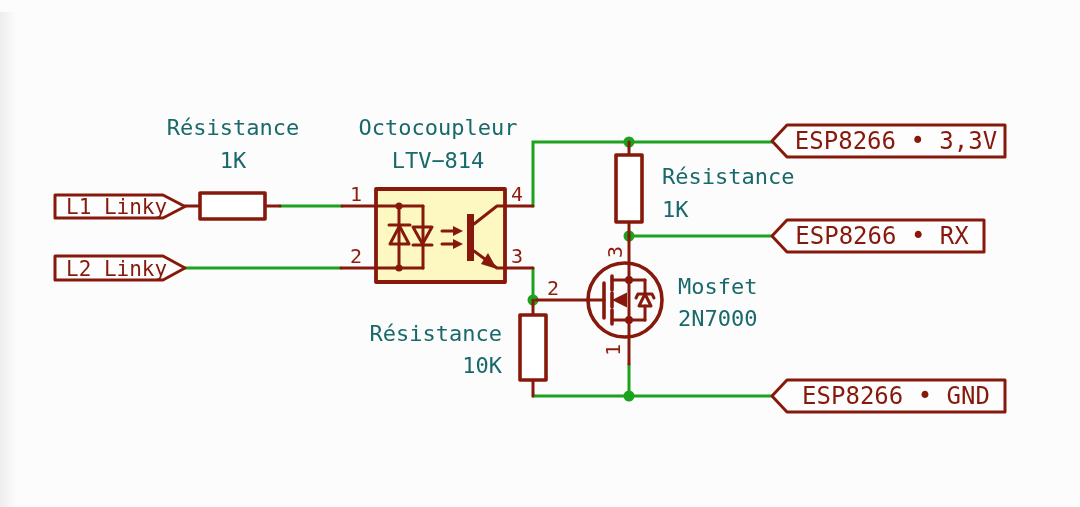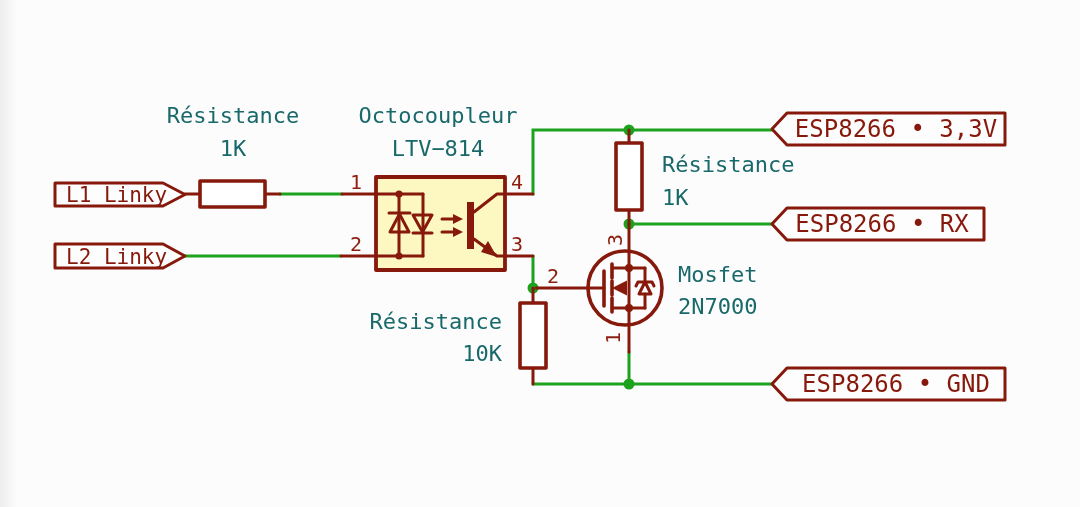--- a/index.html
+++ b/index.html
@@ -1,21 +1,21 @@
 <!DOCTYPE html>
 <html><head>
 <meta charset="utf-8">
 <style>
   html,body{margin:0;padding:0;}
   body{
     width:1080px;height:507px;overflow:hidden;
     background:#fcfcfc;
     font-family:"DejaVu Sans Mono", monospace;
   }
-  .canvas{position:relative;width:1080px;height:410px;}
+  .canvas{position:relative;width:1080px;height:410px;margin-top:12px;}
   .edge-shade{
     position:absolute;left:0;top:0;width:16px;height:507px;
     background:linear-gradient(90deg,#ededed,rgba(252,252,252,0));
     pointer-events:none;
   }
   svg{position:absolute;left:0;top:0;}
   
   .wire{stroke:#1da21d;stroke-width:3;fill:none;stroke-linecap:round;}
   .junction{fill:#1da21d;stroke:none;}
   .sym{stroke:#86190b;stroke-width:3.6;fill:none;stroke-linecap:round;stroke-linejoin:round;}

